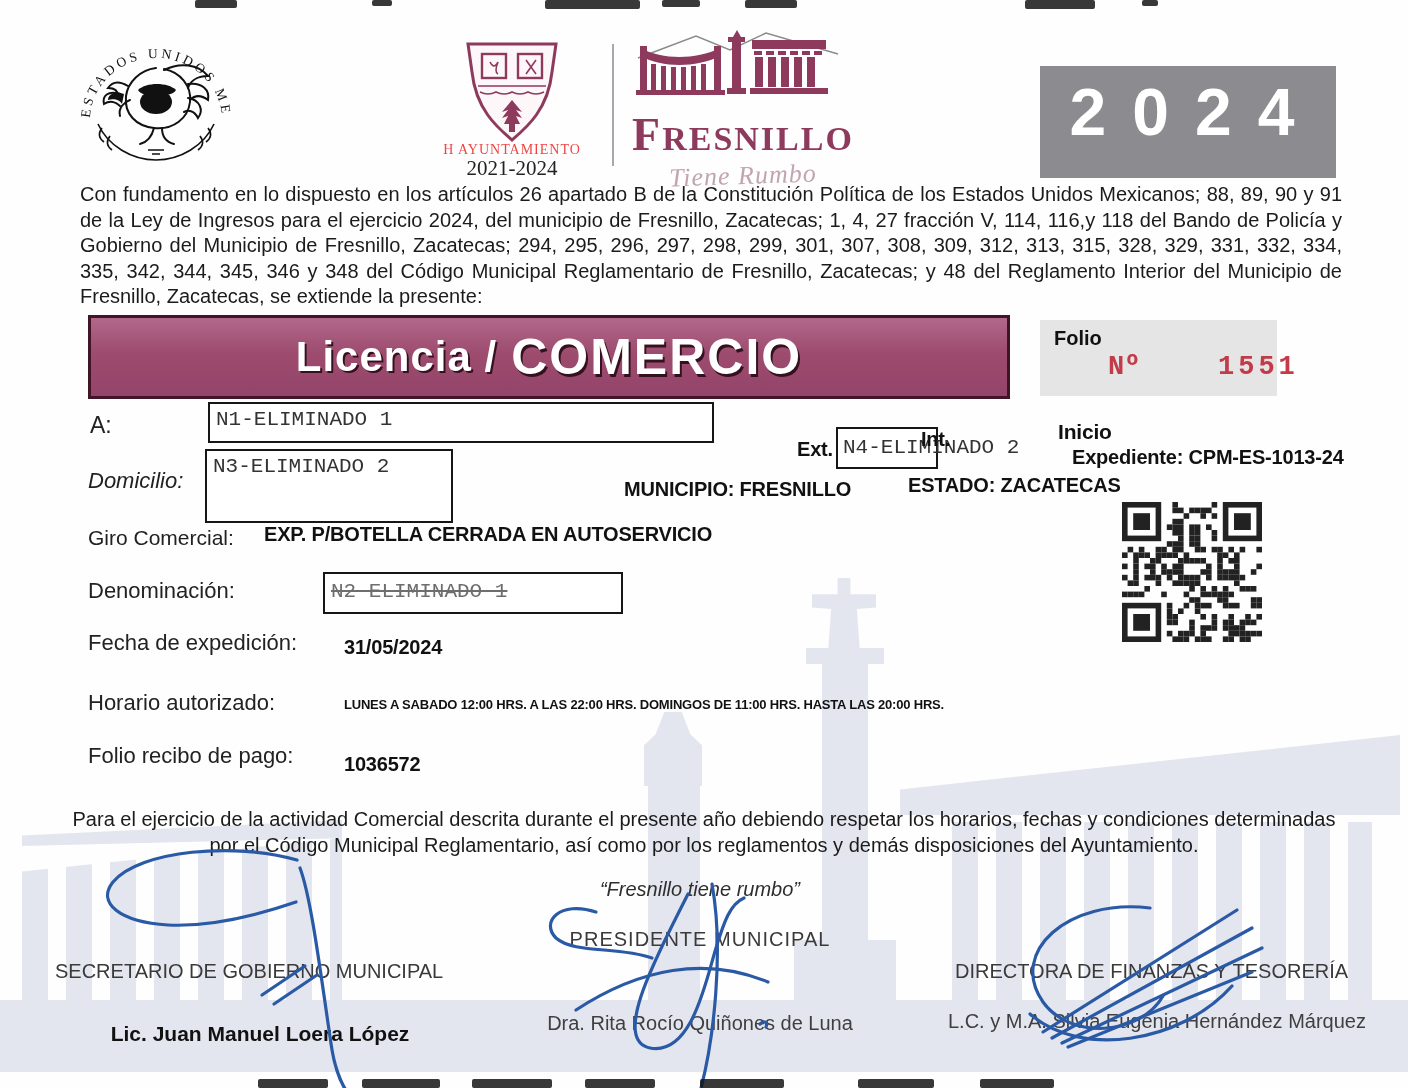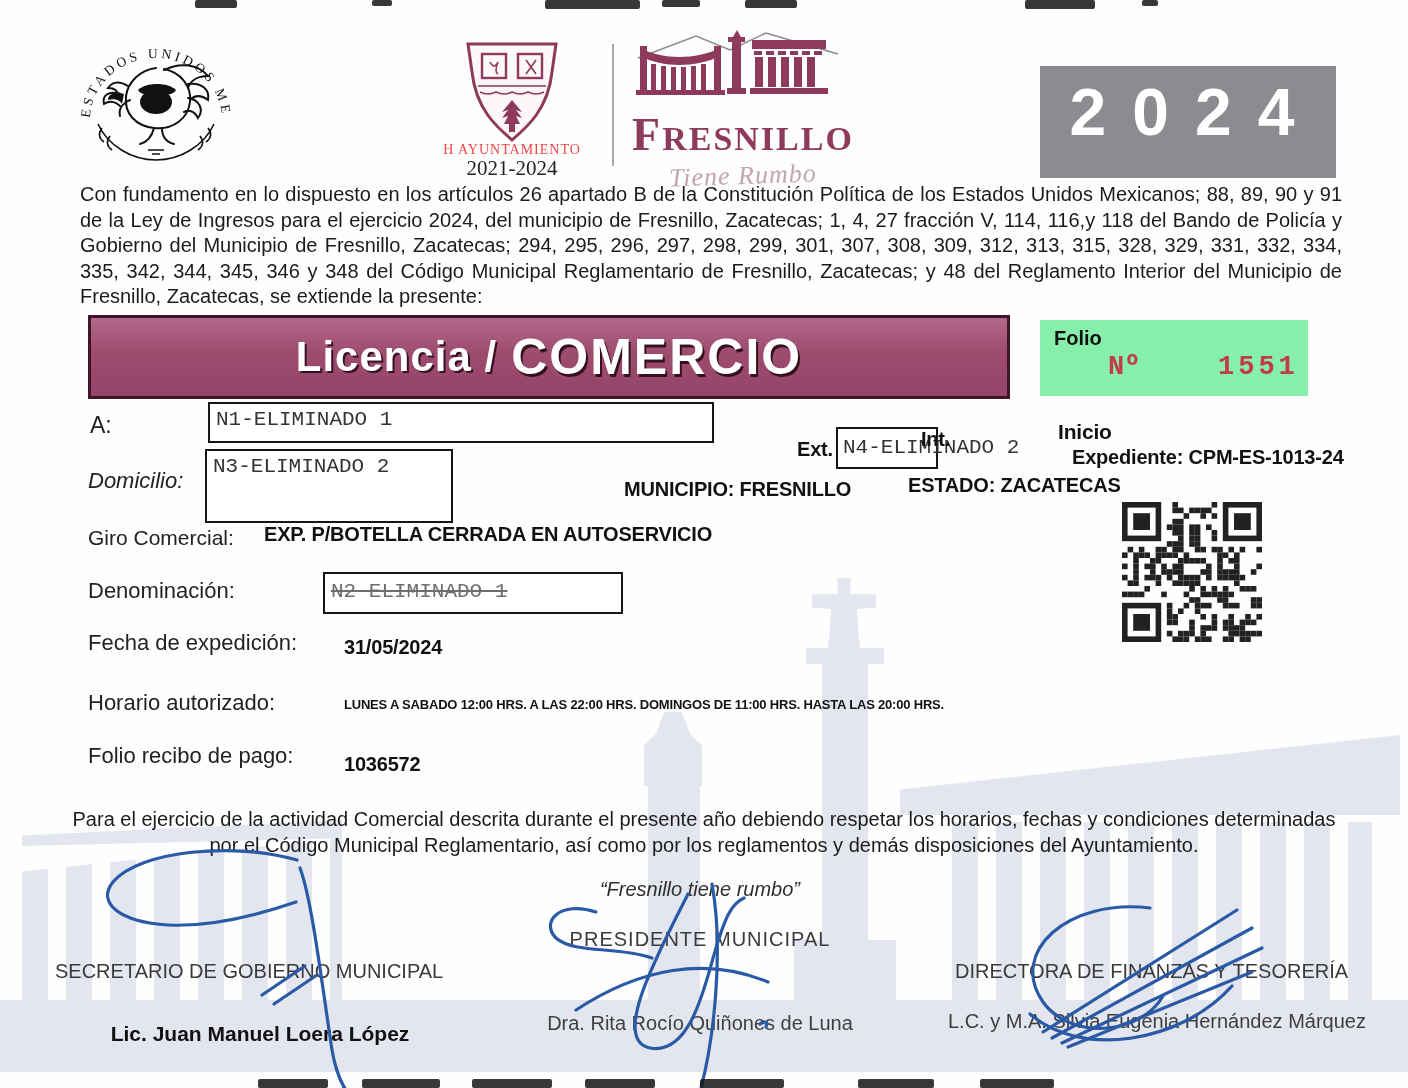--- a/index.html
+++ b/index.html
@@ -129,21 +129,21 @@
   <div class="abs para" style="left:80px;top:182px;width:1262px;">Con fundamento en lo dispuesto en los artículos 26 apartado B de la Constitución Política de los Estados Unidos Mexicanos; 88, 89, 90 y 91 de la Ley de Ingresos para el ejercicio 2024, del municipio de Fresnillo, Zacatecas; 1, 4, 27 fracción V, 114, 116,y 118 del Bando de Policía y Gobierno del Municipio de Fresnillo, Zacatecas; 294, 295, 296, 297, 298, 299, 301, 307, 308, 309, 312, 313, 315, 328, 329, 331, 332, 334, 335, 342, 344, 345, 346 y 348 del Código Municipal Reglamentario de Fresnillo, Zacatecas; y 48 del Reglamento Interior del Municipio de Fresnillo, Zacatecas, se extiende la presente:</div>
 
   <div class="abs" style="left:88px;top:315px;width:922px;height:84px;z-index:2;
               background:linear-gradient(180deg,#b2688a 0%,var(--banner,#9d4c6e) 45%,#94446a 100%);
               border:3px solid var(--banner-border,#3f1527);box-sizing:border-box;
               display:flex;align-items:center;justify-content:center;gap:14px;">
     <span style="color:#fff;font-size:42px;font-weight:bold;text-shadow:2px 2px 0 #35101f;letter-spacing:1px;">Licencia /</span>
     <span style="color:#fff;font-size:50px;font-weight:900;text-shadow:2px 3px 0 #35101f;letter-spacing:2px;">COMERCIO</span>
   </div>
 
-  <div class="abs" style="left:1040px;top:320px;width:268px;height:76px;background:#86efac;z-index:2;">
+  <div class="abs" style="left:1040px;top:320px;width:237px;height:76px;background:#e5e5e5;z-index:2;">
     <div style="font-weight:bold;font-size:20px;color:#111;padding:7px 0 0 14px;">Folio</div>
     <span class="abs" style="left:68px;top:32px;color:var(--folio-red,#c23b49);font-family:'Liberation Mono',monospace;font-size:27px;font-weight:bold;">Nº</span>
     <span class="abs" style="left:178px;top:32px;color:var(--folio-red,#c23b49);font-family:'Liberation Mono',monospace;font-size:27px;font-weight:bold;letter-spacing:4px;">1551</span>
   </div>
 
   <div class="abs lbl" style="left:90px;top:412px;font-size:23px;">A:</div>
   <div class="abs box" style="left:208px;top:402px;width:502px;height:37px;"></div>
   <div class="abs mono" style="left:216px;top:408px;z-index:2;text-align:center;">N1-ELIMINADO 1</div>
 
   <div class="abs val" style="left:797px;top:438px;font-size:20px;">Ext.</div>

